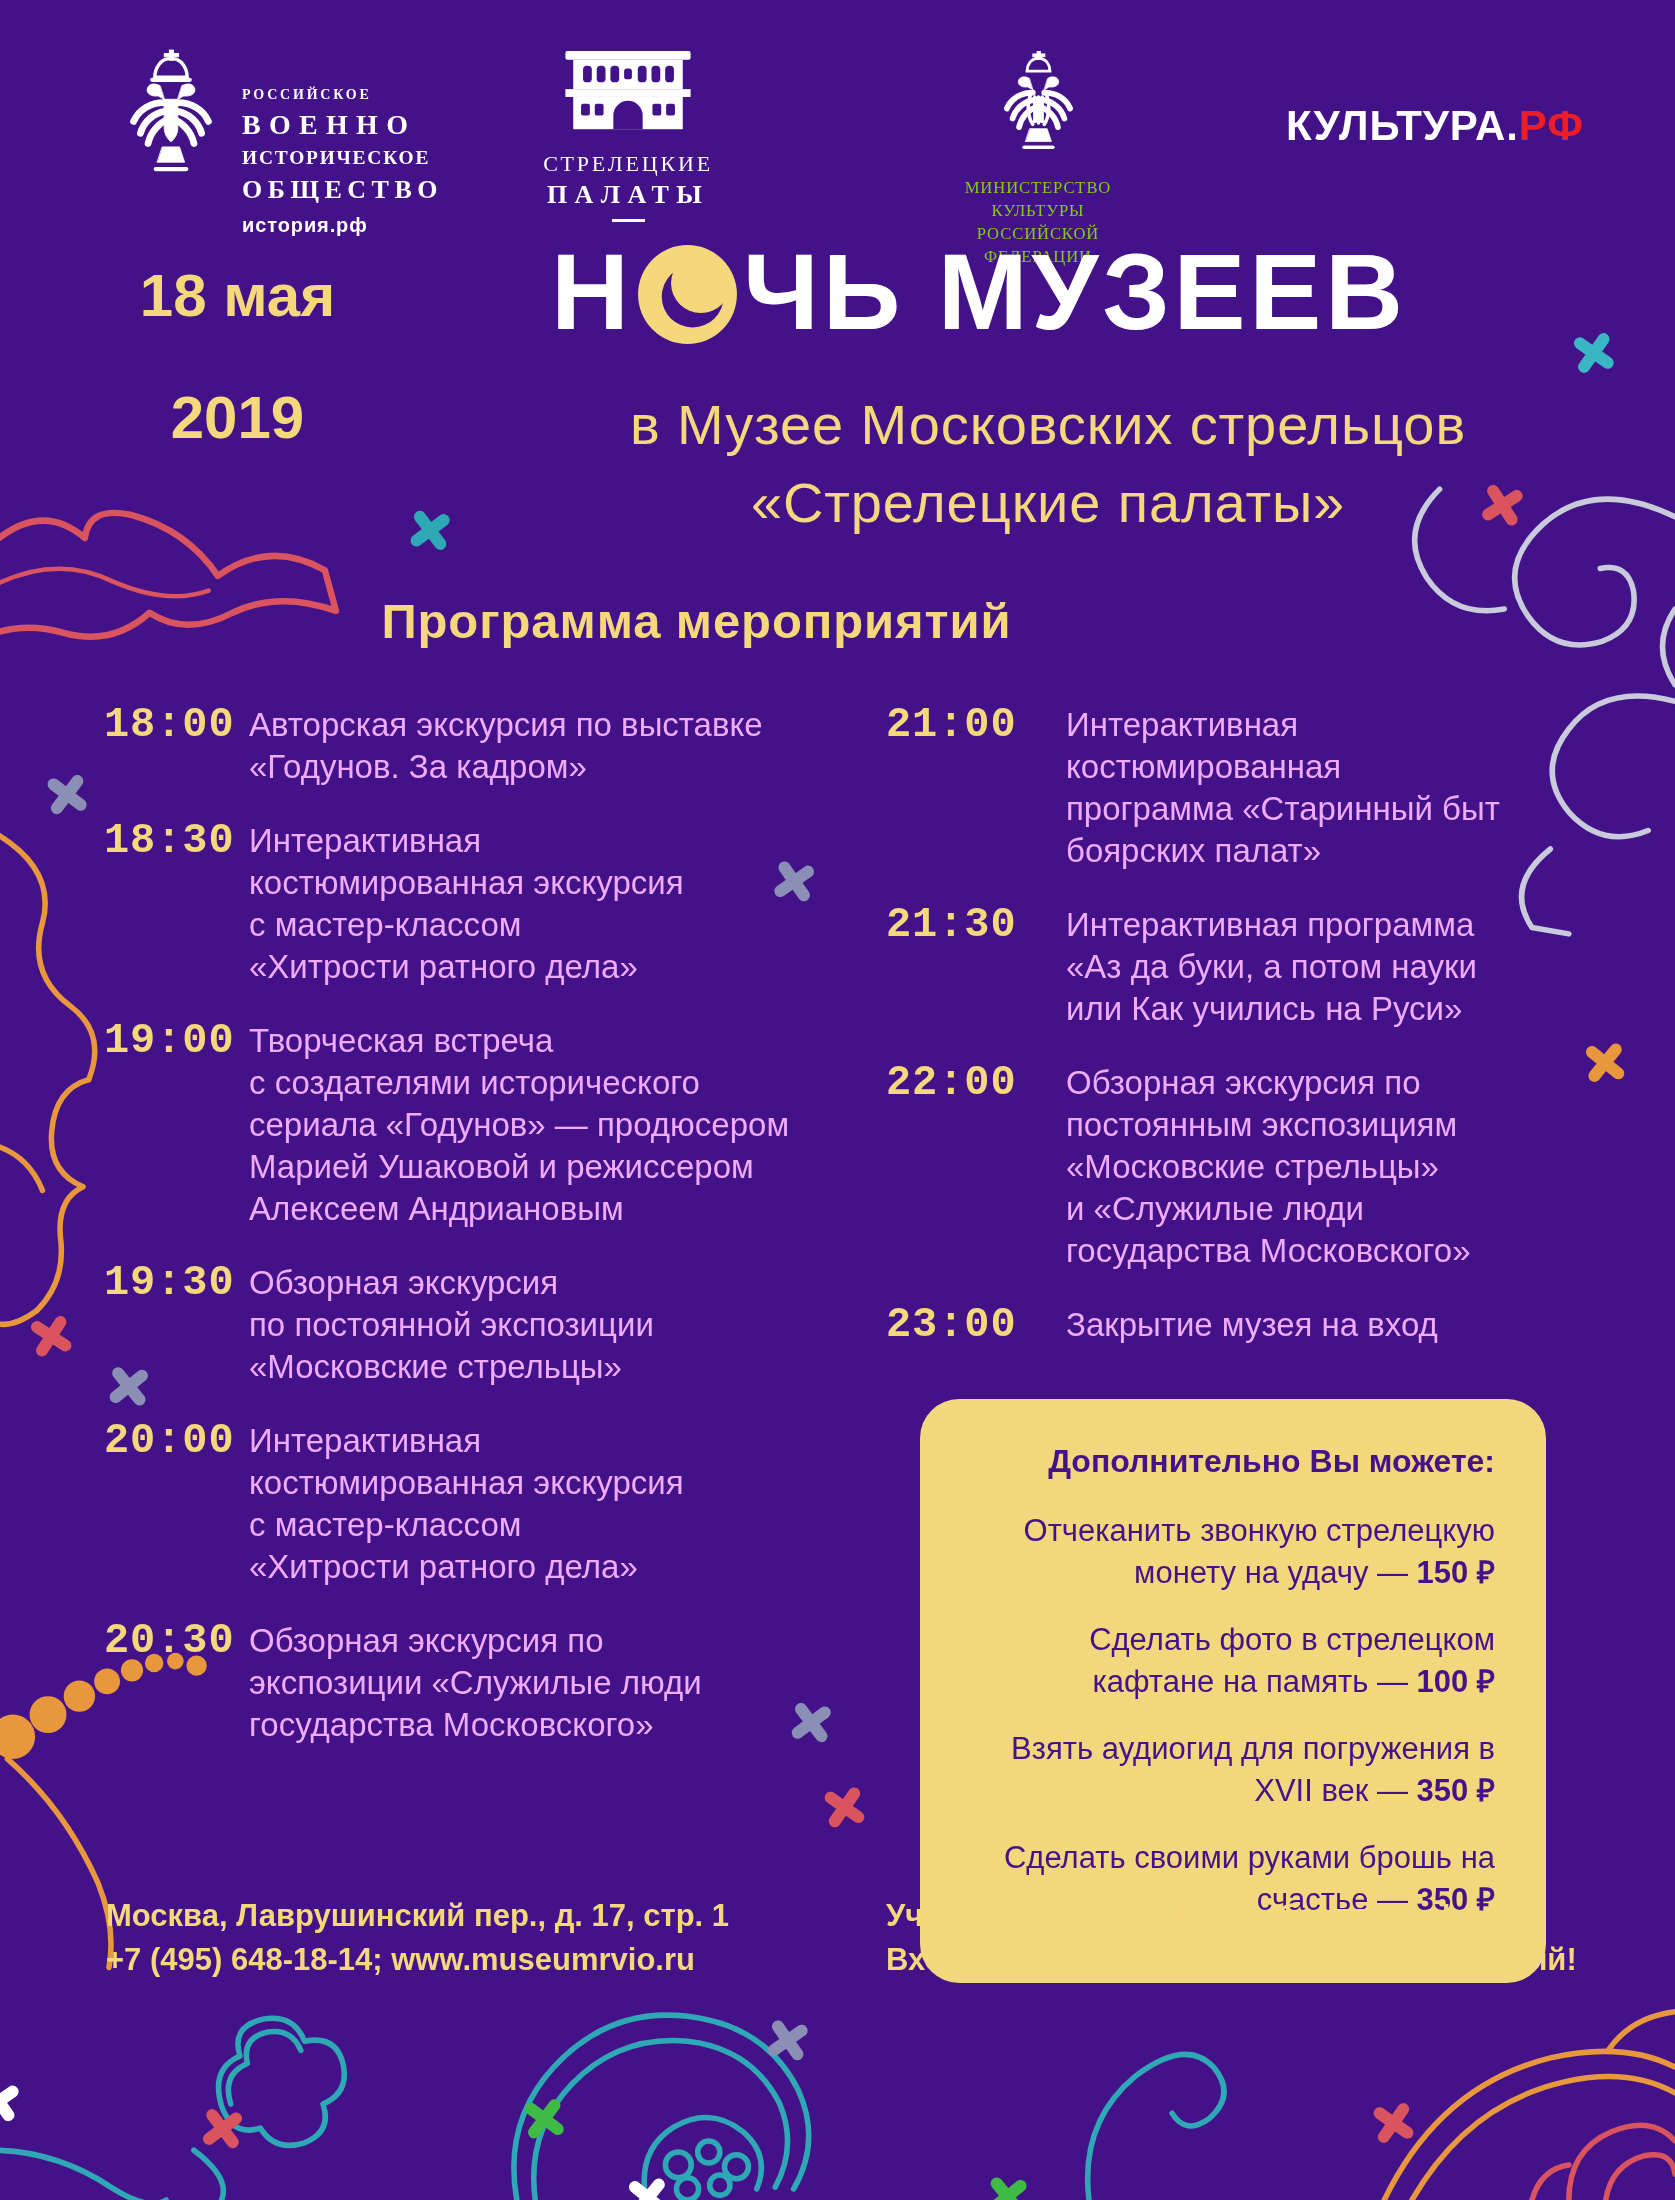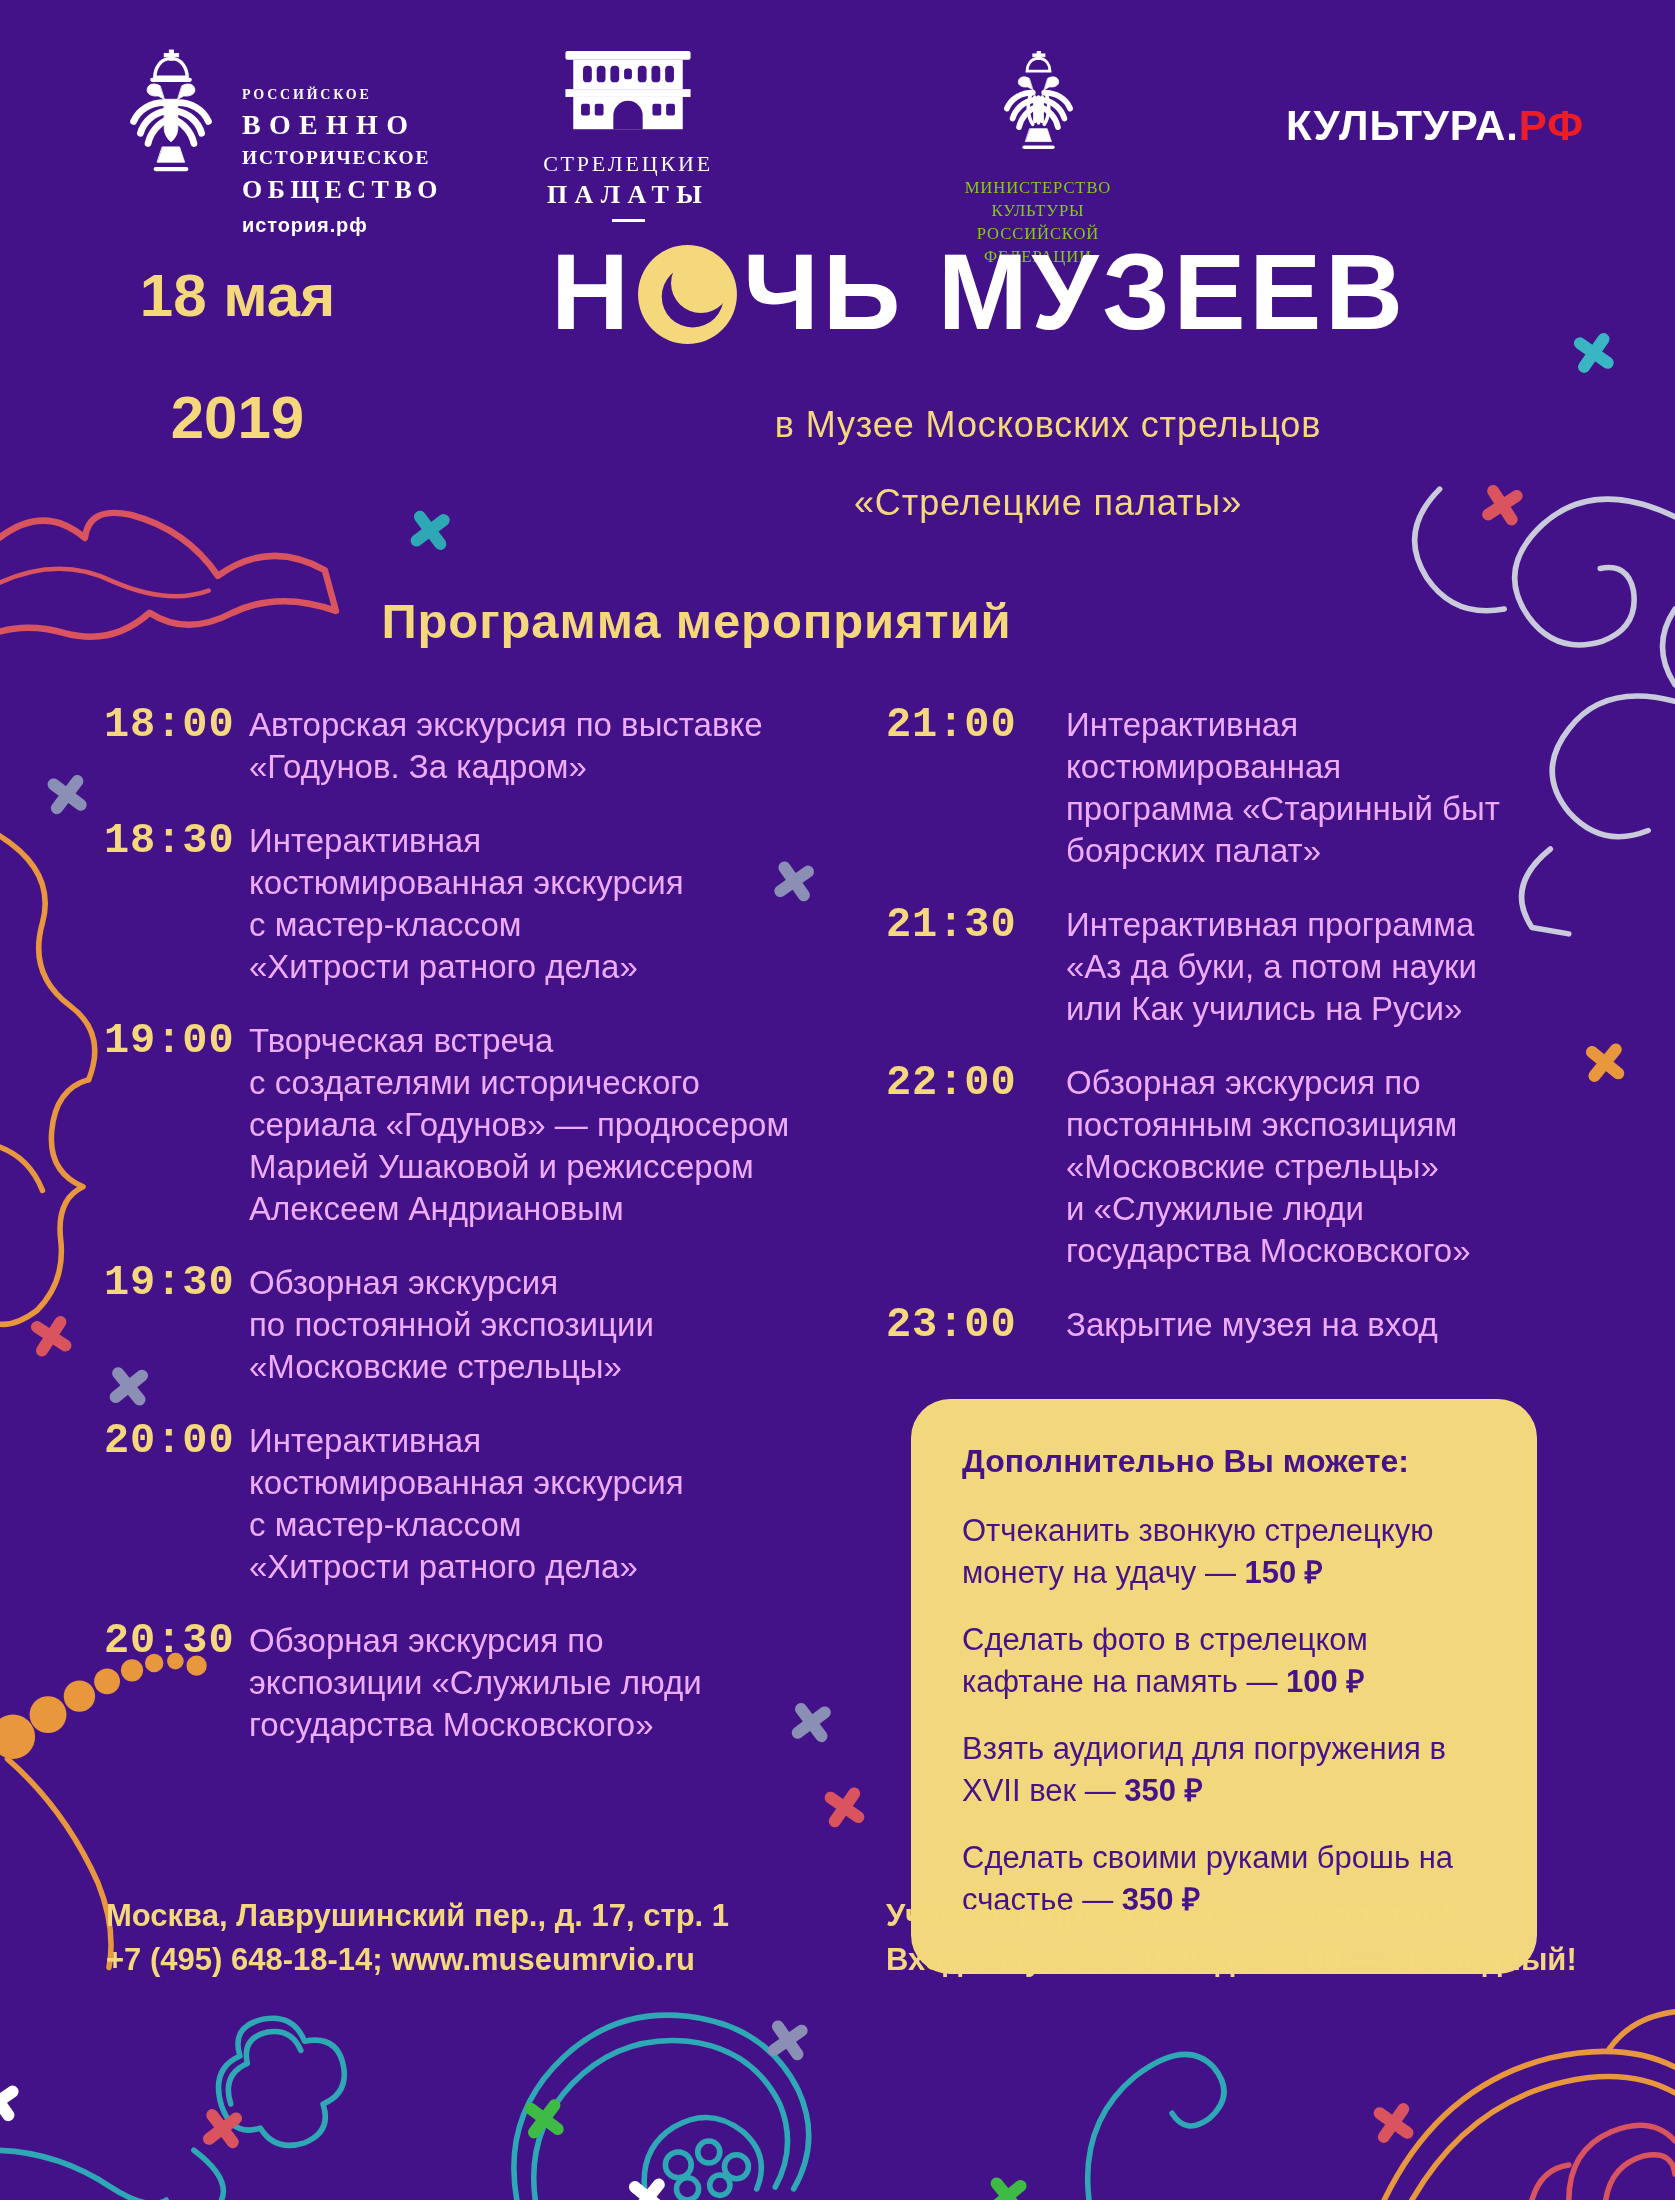--- a/index.html
+++ b/index.html
@@ -32,39 +32,40 @@
   .logo-kultura { left:1286px; top:102px; font-size:42px; font-weight:bold; color:#fff; letter-spacing:0.9px; }
   .logo-kultura .rf { color:#EE1C25; }
 
   
   .date-block { left:55px; top:235px; width:365px; text-align:center;
     color:#F5D77C; font-weight:bold; font-size:60px; line-height:122px; }
   .main-title { left:551px; top:229px; display:flex; align-items:center;
     color:#fff; font-weight:bold; font-size:108px; letter-spacing:3.7px; white-space:nowrap; }
   .moon { display:inline-block; width:103px; height:103px; margin:5.5px 3.7px 0; }
   .subtitle { left:554px; top:386px; width:988px; text-align:center;
-    color:#F5D77C; font-size:36px; line-height:78px; letter-spacing:0.9px; }
+    color:#F5D77C; font-size:56px; line-height:78px; letter-spacing:0.9px; }
 
   .program-heading { left:341px; top:593px; width:711px; text-align:center;
     color:#F5D77C; font-size:49px; font-weight:bold; letter-spacing:0.9px; }
 
   
   .col { display:flex; flex-direction:column; }
   .col-left  { left:104px; top:704px; width:752px; }
   .col-right { left:886px; top:704px; width:669px; }
   .row { display:flex; margin-bottom:32px; }
   .time { flex:0 0 145px; color:#F5D77C; font-weight:bold; font-size:42px; letter-spacing:0.9px; line-height:42px;font-family:Liberation Mono, monospace; }
   .col-right .time { flex:0 0 180px; }
   .desc { color:#f0abfc; font-size:33px; line-height:42px; white-space:pre-line; }
 
   
   .extras {
-    margin-top:21px; margin-left:25px; width:626px; min-height:441px;
-    background:#F2D77D; border-radius:39px; padding:44px 51px 28px;
+    margin-top:21px; margin-left:34px; width:626px; min-height:441px;
+    background:#F2D77D; border-radius:39px; padding:44px 51px 37px;
     color:#45128A;
+    text-align:right;
   }
   .extras-heading { font-size:32px; font-weight:bold; margin-bottom:29.5px; }
   .extras-item { font-size:31px; line-height:42px; margin-bottom:25px; }
   .extras-item .price { font-weight:bold; }
 
   
   .footer-address { left:106px; top:1894px; color:#F5D77C; font-weight:bold;
     font-size:31px; line-height:44px; }
   .footer-free { left:886px; top:1894px; color:#F5D77C; font-weight:bold;
     font-size:31px; line-height:44px; }

